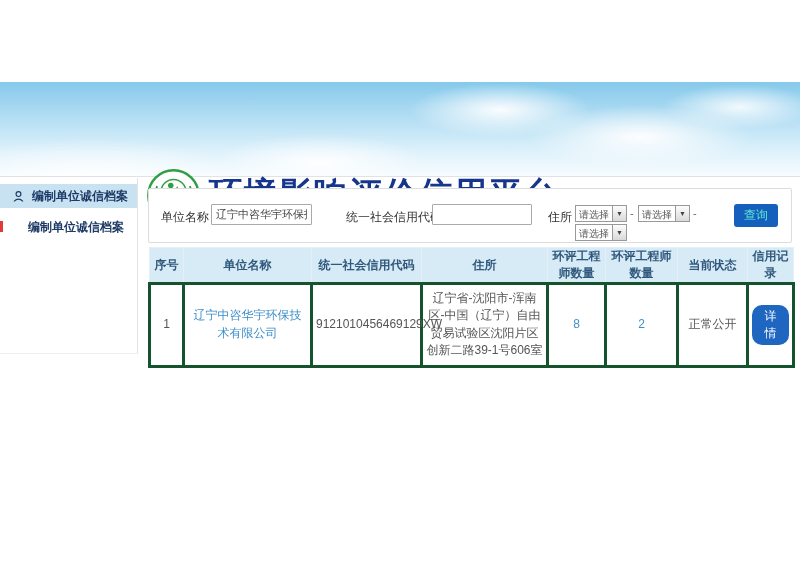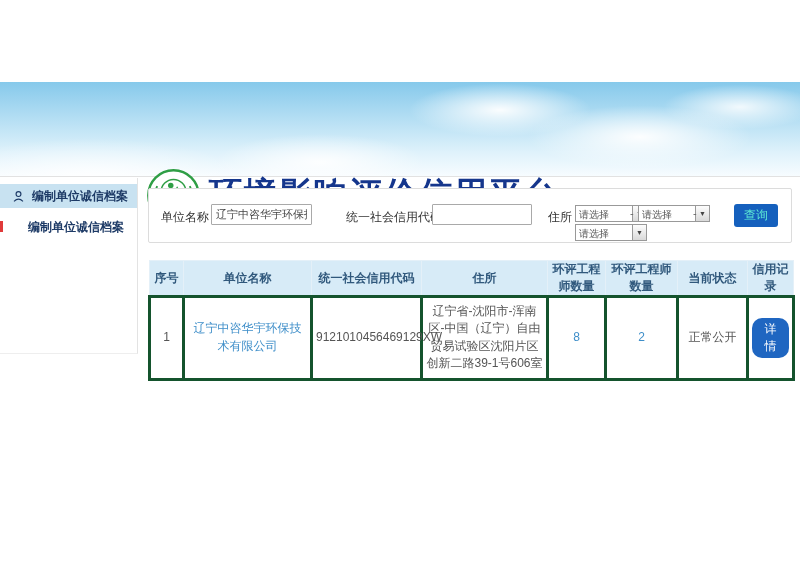--- a/index.html
+++ b/index.html
@@ -59,21 +59,21 @@
   .lbl2 { left:197px; top:20px; }
   .lbl3 { left:399px; top:20px; }
   .txt-input {
     position:absolute; height:21px; border:1px solid #a9a9a9; border-radius:1px;
     font-size:11px; color:#444; padding:0 4px; outline:none;
     font-family:"Liberation Sans","DejaVu Sans",sans-serif;
   }
   .inp1 { left:62px;  top:15px; width:101px; }
   .inp2 { left:283px; top:15px; width:100px; }
   .fake-select {
-    position:absolute; width:72px; height:17px; border:1px solid #999;
+    position:absolute; width:52px; height:17px; border:1px solid #999;
     background:#fff; display:flex; align-items:stretch; cursor:pointer;
   }
   .fake-select .sel-text { flex:1; font-size:10px; color:#555; padding:2px 0 0 3px; white-space:nowrap; overflow:hidden; }
   .fake-select .sel-arrow {
     width:14px; border-left:1px solid #999; background:linear-gradient(#fdfdfd,#d9d9d9);
     display:flex; align-items:center; justify-content:center; font-size:7px; color:#444;
   }
   .sel1 { left:426px; top:16px; }
   .sel2 { left:489px; top:16px; }
   .sel3 { left:426px; top:35px; }
@@ -81,21 +81,21 @@
   .sep1 { left:481px; top:18px; }
   .sep2 { left:544px; top:18px; }
   .search-btn {
     position:absolute; right:13px; top:15px; width:44px; height:23px;
     background:#1560bd; color:#5eead4; border:none; border-radius:3px;
     font-size:12px; cursor:pointer; font-family:"Liberation Sans","DejaVu Sans",sans-serif;
   }
 
   
   .result-table {
-    position:absolute; left:148px; top:260px; width:644px;
+    position:absolute; left:148px; top:247px; width:644px;
     border-collapse:collapse; font-size:12px; table-layout:fixed;
   }
   .result-table th {
     background:#d7ebf7; color:#30587c; font-weight:bold;
     height:24px; border:1px solid #e4f0f8; text-align:center;
   }
   .result-table td {
     border:3px solid #14532d; background:#fff; color:#555;
     text-align:center; vertical-align:middle; padding:5px 3px; line-height:1.45; height:48px;
   }

